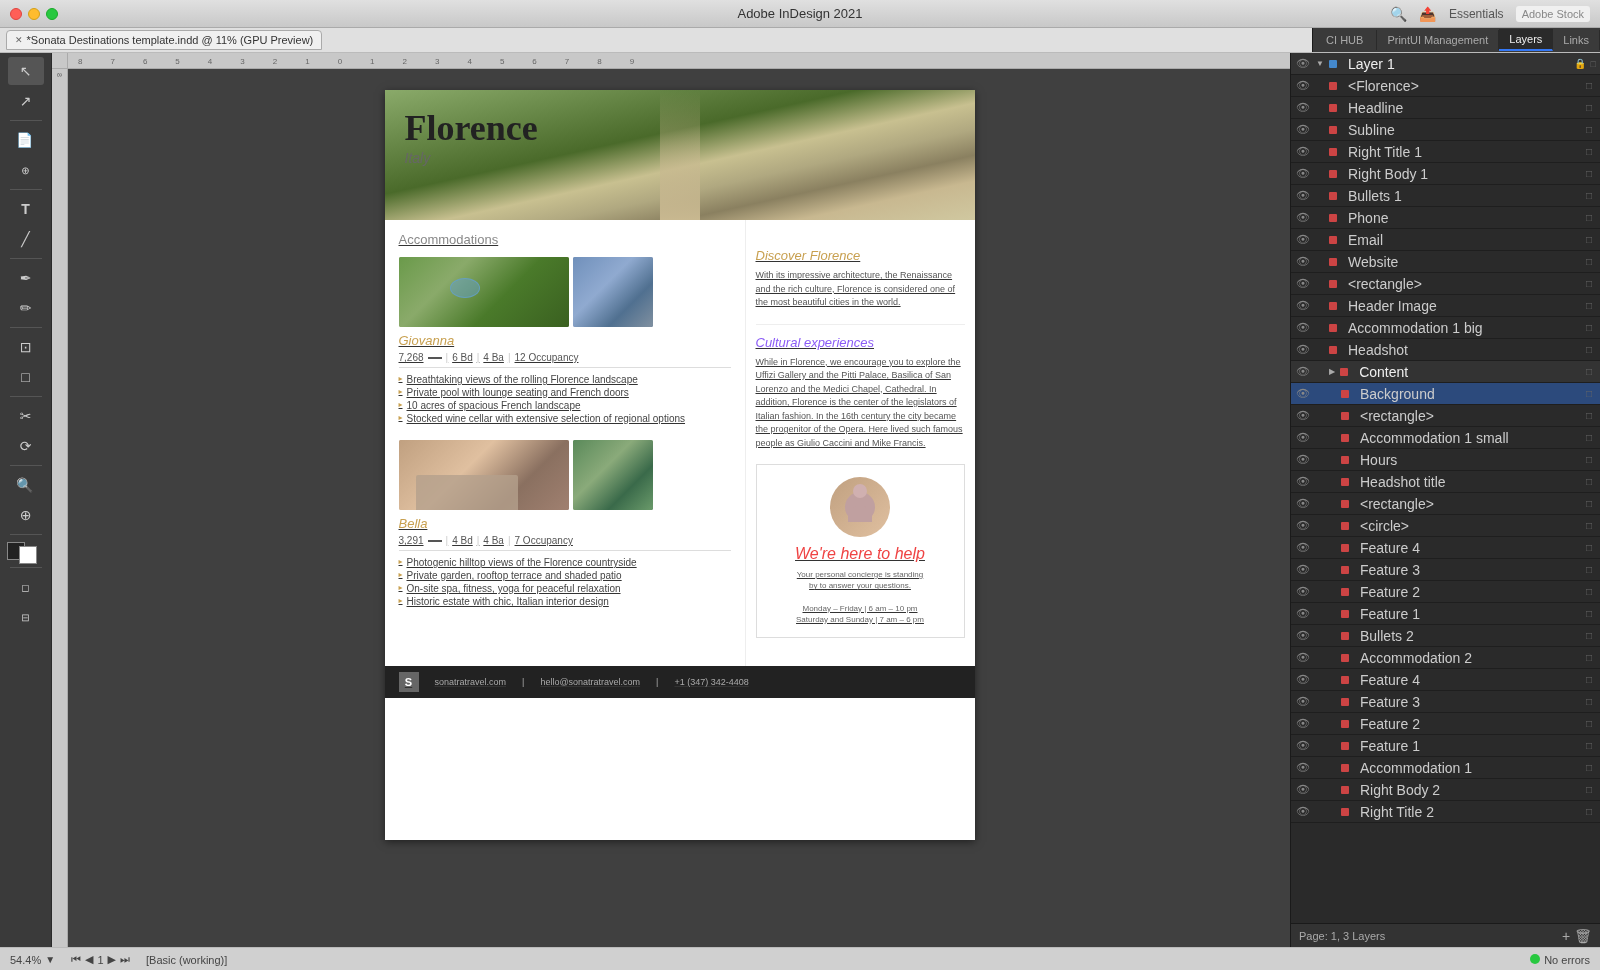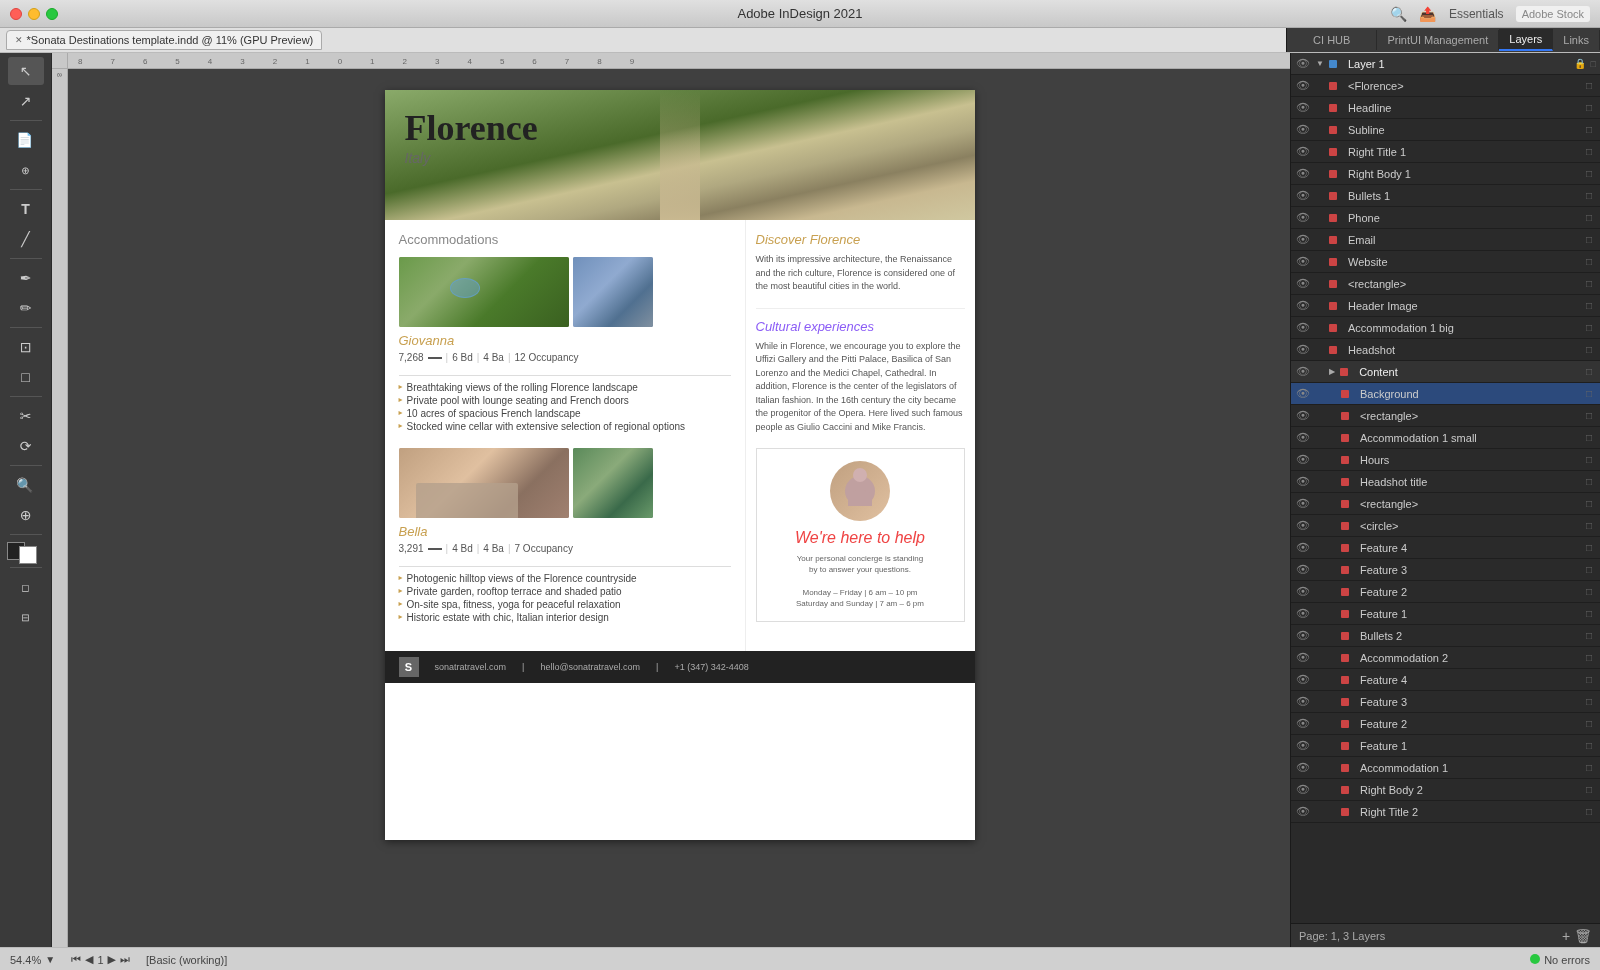--- a/index.html
+++ b/index.html
@@ -81,20 +81,21 @@
       color: #666;
       overflow: hidden;
     }
     .ruler-corner { width: 16px; height: 16px; background: #c8c8c8; position: absolute; top: 0; left: 0; border-right: 1px solid #aaa; border-bottom: 1px solid #aaa; z-index: 2; }
 
     
     .doc-canvas {
       position: absolute;
       top: 17px; left: 17px; right: 0; bottom: 0;
       overflow: auto;
+      text-decoration: underline;
     }
     .doc-page {
       background: white;
       width: 590px;
       min-height: 750px;
       margin: 20px auto;
       box-shadow: 0 2px 8px rgba(0,0,0,0.5);
       position: relative;
       padding: 0;
     }
@@ -126,35 +127,35 @@
     }
     .doc-subtitle {
       font-size: 14px;
       color: #666;
       font-style: italic;
       margin-top: 4px;
     }
 
     .doc-body { display: flex; }
     .doc-left { width: 360px; padding: 12px 14px; }
-    .doc-right { flex: 1; padding: 12px 10px; border-left: 1px solid #eee; }
+    .doc-right { flex: 1; padding: 28px 10px; border-left: 1px solid #eee; }
 
     .accommodations-title { font-size: 13px; font-weight: 400; color: #888; margin-bottom: 10px; }
 
     .accommodation-card { margin-bottom: 16px; }
     .acc-images { display: flex; gap: 4px; margin-bottom: 6px; }
     .acc-img-big { width: 170px; height: 70px; background: #8a9a5a; border-radius: 2px; overflow: hidden; }
     .acc-img-small { width: 80px; height: 70px; background: #5a7aaa; border-radius: 2px; overflow: hidden; }
     .img-green { background: linear-gradient(135deg, #6a8a4a, #9aaa6a, #4a6a2a); }
     .img-blue { background: linear-gradient(135deg, #6a8aaa, #aaaacc, #4a6a8a); }
     .img-villa { background: linear-gradient(135deg, #c0a080, #e0c0a0, #8a7060); }
     .img-garden { background: linear-gradient(135deg, #5a8a5a, #8aaa7a, #3a6a4a); }
 
     .acc-name { font-size: 13px; color: #c8a050; font-style: italic; margin-bottom: 4px; }
-    .acc-stats { display: flex; align-items: center; gap: 4px; font-size: 10px; color: #555; border-bottom: 1px solid #ddd; padding-bottom: 12px; margin-bottom: 6px; }
+    .acc-stats { display: flex; align-items: center; gap: 4px; font-size: 10px; color: #555; border-bottom: 1px solid #ddd; padding-bottom: 4px; margin-bottom: 6px; }
     .acc-stat-sep { color: #ccc; }
     .acc-bullets { font-size: 10px; color: #444; }
     .acc-bullet { display: flex; gap: 4px; margin-bottom: 2px; }
     .acc-bullet-dot { color: #c8a050; font-size: 8px; }
 
     
     .discover-title { font-size: 13px; font-weight: 400; color: #c8a050; font-style: italic; margin-bottom: 6px; }
     .discover-body { font-size: 9px; color: #555; line-height: 1.5; margin-bottom: 14px; }
     .cultural-title { font-size: 13px; font-weight: 400; color: #8b5cf6; font-style: italic; margin-bottom: 6px; }
     .cultural-body { font-size: 9px; color: #555; line-height: 1.5; margin-bottom: 14px; }
@@ -197,21 +198,21 @@
       display: flex;
       align-items: center;
       height: 22px;
       padding: 0 4px;
       border-bottom: 1px solid #1e1e1e;
       cursor: pointer;
       gap: 3px;
     }
     .layer-item.selected { background: #2c4a7c; }
     .layer-eye { width: 16px; height: 16px; display: flex; align-items: center; justify-content: center; color: #888; font-size: 11px; cursor: pointer; }
-    .layer-name { flex: 1; font-size: 11px; color: #ccc; margin-left: 4px; }
+    .layer-name { flex: 1; font-size: 14px; color: #ccc; margin-left: 4px; }
     .layer-indent { width: 12px; }
     .layer-indent2 { width: 24px; }
     .layer-lock { width: 14px; height: 14px; display: flex; align-items: center; justify-content: center; color: #666; font-size: 10px; }
     .layer-group-header { background: #333; }
     .layer-group-header .layer-name { font-weight: 500; color: #eee; }
 
     
     .status-bar {
       height: 24px;
       background: #d0d0d0;
@@ -265,21 +266,21 @@
 <div style="display:flex; background:#e0e0e0; border-bottom:1px solid #bbb; align-items:stretch;">
 
   <div style="flex:1; display:flex; align-items:center; padding:0 6px; height:24px;">
     <div class="tab">
       <span style="font-size:9px;color:#666;">✕</span>
       <span style="font-size:11px;">*Sonata Destinations template.indd @ 11% (GPU Preview)</span>
     </div>
   </div>
 
   <div style="display:flex; background:#3a3a3a; align-items:center; border-left:1px solid #1a1a1a;">
-    <div class="panel-tab" style="color:#aaa; font-size:11px; padding:4px 26px;">CI HUB</div>
+    <div class="panel-tab" style="color:#aaa; font-size:11px; padding:4px 13px;">CI HUB</div>
     <div class="panel-tab" style="color:#aaa; font-size:11px; padding:4px 10px;">PrintUI Management</div>
     <div class="panel-tab active" style="font-size:11px; padding:4px 10px; background:#2a2a2a; color:#eee;">Layers</div>
     <div class="panel-tab" style="color:#aaa; font-size:11px; padding:4px 10px;">Links</div>
   </div>
 </div>
 
 <div style="display:flex; height: calc(970px - 28px - 24px - 24px);">
 
   <div class="left-tools">
     <div class="tool-btn active" title="Selection Tool">↖</div>

